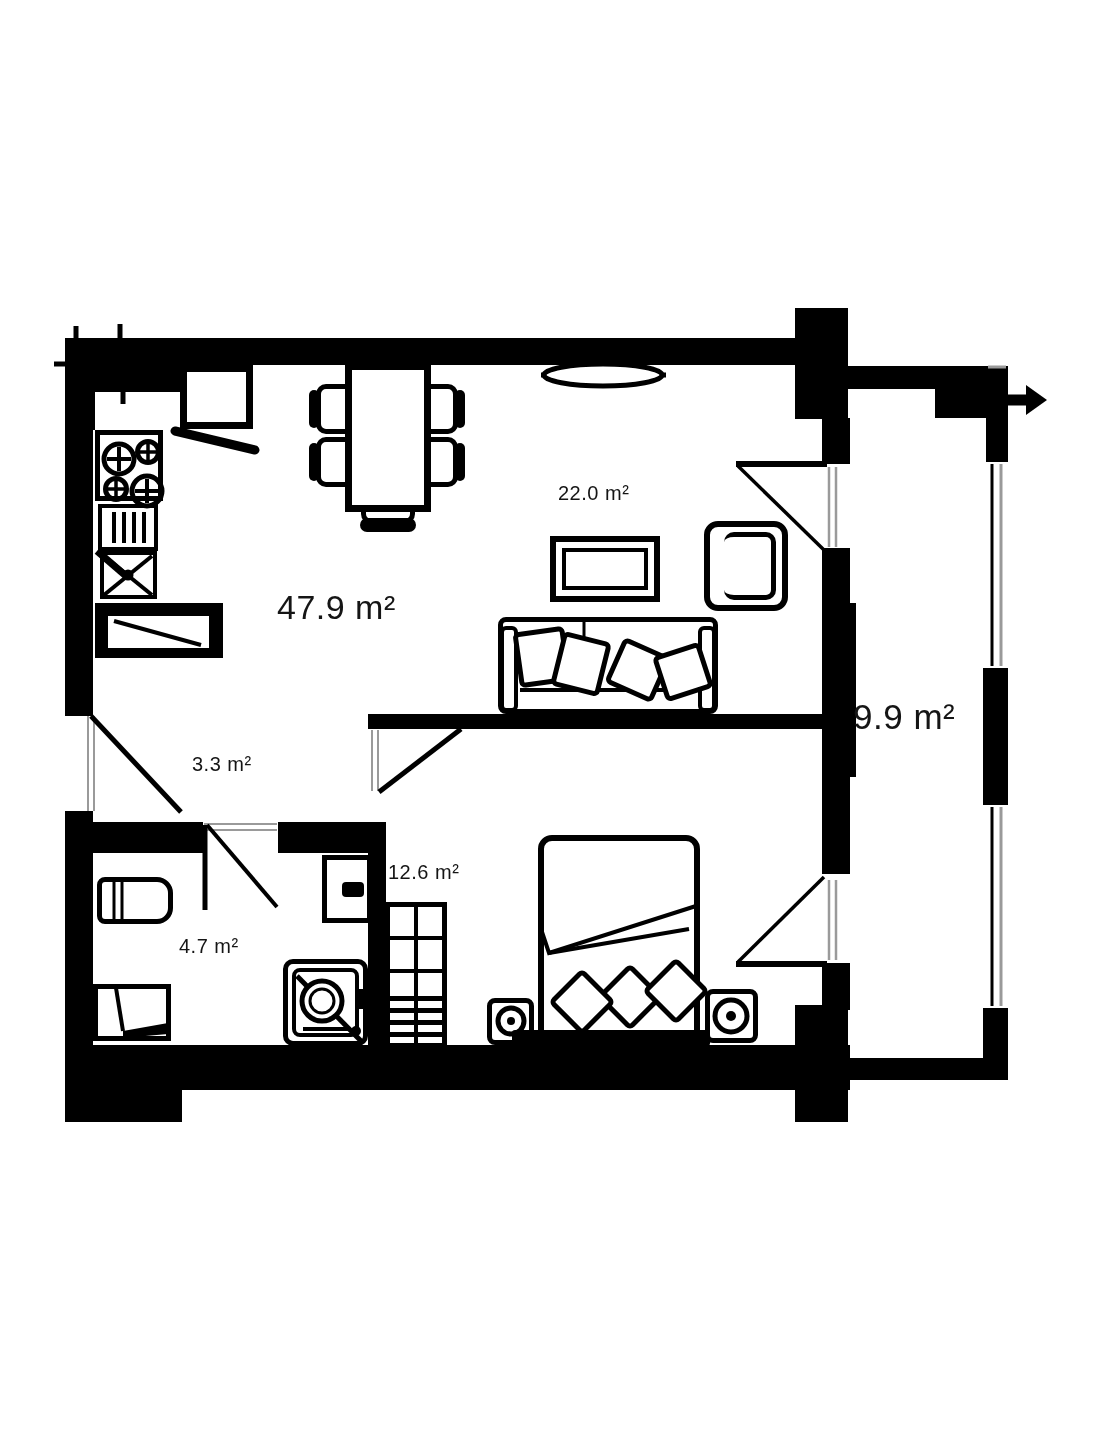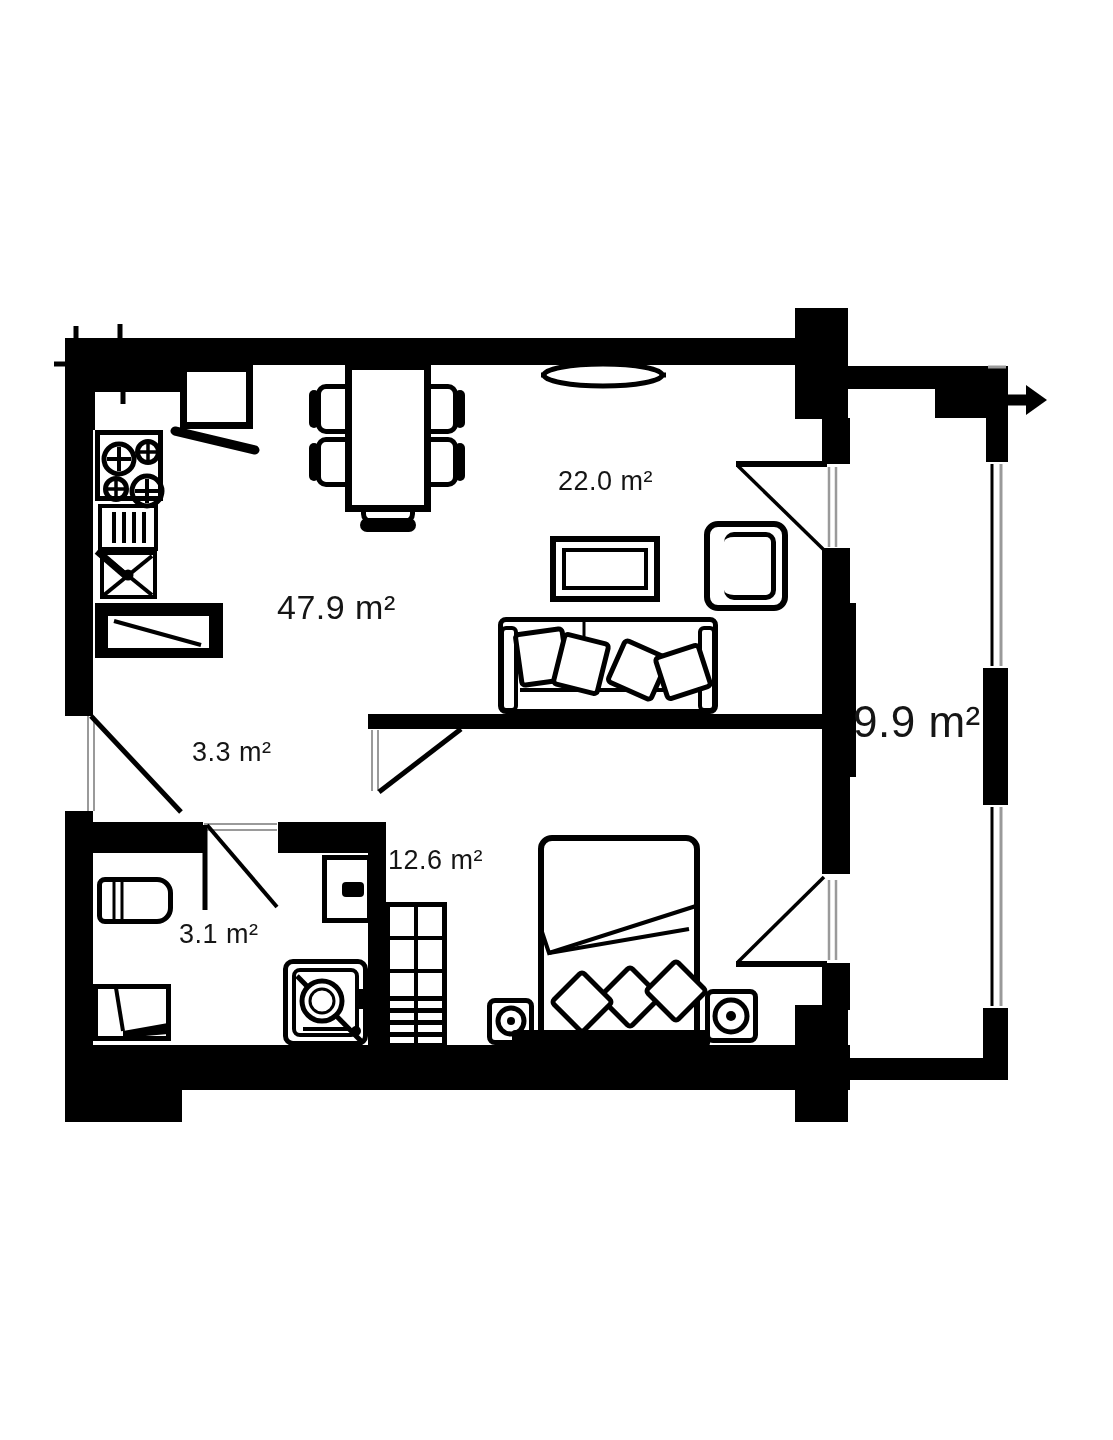--- a/index.html
+++ b/index.html
@@ -2,23 +2,23 @@
 <html><head>
 <meta charset="utf-8">
 <style>
   html,body{margin:0;padding:0;background:#fff;}
   body{width:1113px;height:1440px;position:relative;font-family:"Liberation Sans",sans-serif;}
   #plan{position:absolute;left:0;top:0;width:1113px;height:1440px;background:#fff;overflow:hidden;}
   .w{position:absolute;background:#000;z-index:0;}
   .fb{position:absolute;background:#fff;border:5px solid #000;box-sizing:border-box;z-index:1;}
   .blk{position:absolute;background:#000;z-index:1;}
   .lbl{position:absolute;color:#151515;white-space:nowrap;z-index:7;letter-spacing:.5px;}
-  .lbl-md{font-size:27px;}
+  .lbl-md{font-size:20px;margin-top:16px;}
   .lbl-lg{font-size:34px;}
-  .lbl-xl{font-size:44px;}
+  .lbl-xl{font-size:35px;}
   svg.ov{position:absolute;left:0;top:0;z-index:5;pointer-events:none;}
   .pillow{position:absolute;background:#fff;border:5px solid #000;box-sizing:border-box;z-index:6;border-radius:6px;}
   .stripesV{background:repeating-linear-gradient(90deg,#000 0 4px,#fff 4px 10px);background-clip:content-box;padding:4px;}
   .stripesH{position:absolute;z-index:2;background:repeating-linear-gradient(180deg,#000 0 5px,#fff 5px 12px);}
 </style>
 </head>
 <body>
 
 <div id="plan">
 
@@ -220,16 +220,16 @@
     <g stroke="#000">
       <line x1="520" y1="690" x2="697" y2="690" stroke-width="4"></line>
       <line x1="584" y1="621" x2="584" y2="688" stroke-width="3"></line>
     </g>
   </svg>
 
   <div class="lbl lbl-lg" style="left:277px;top:588px;">47.9 m²</div>
   <div class="lbl lbl-md" style="left:558px;top:466px;">22.0 m²</div>
   <div class="lbl lbl-md" style="left:192px;top:737px;">3.3 m²</div>
   <div class="lbl lbl-md" style="left:388px;top:845px;text-align:center;">12.6 m²</div>
-  <div class="lbl lbl-md" style="left:179px;top:919px;">3.1 m²</div>
+  <div class="lbl lbl-md" style="left:179px;top:919px;">4.7 m²</div>
   <div class="lbl lbl-xl" style="left:853px;top:697px;">9.9 m²</div>
 
 </div>
 
 </body></html>

